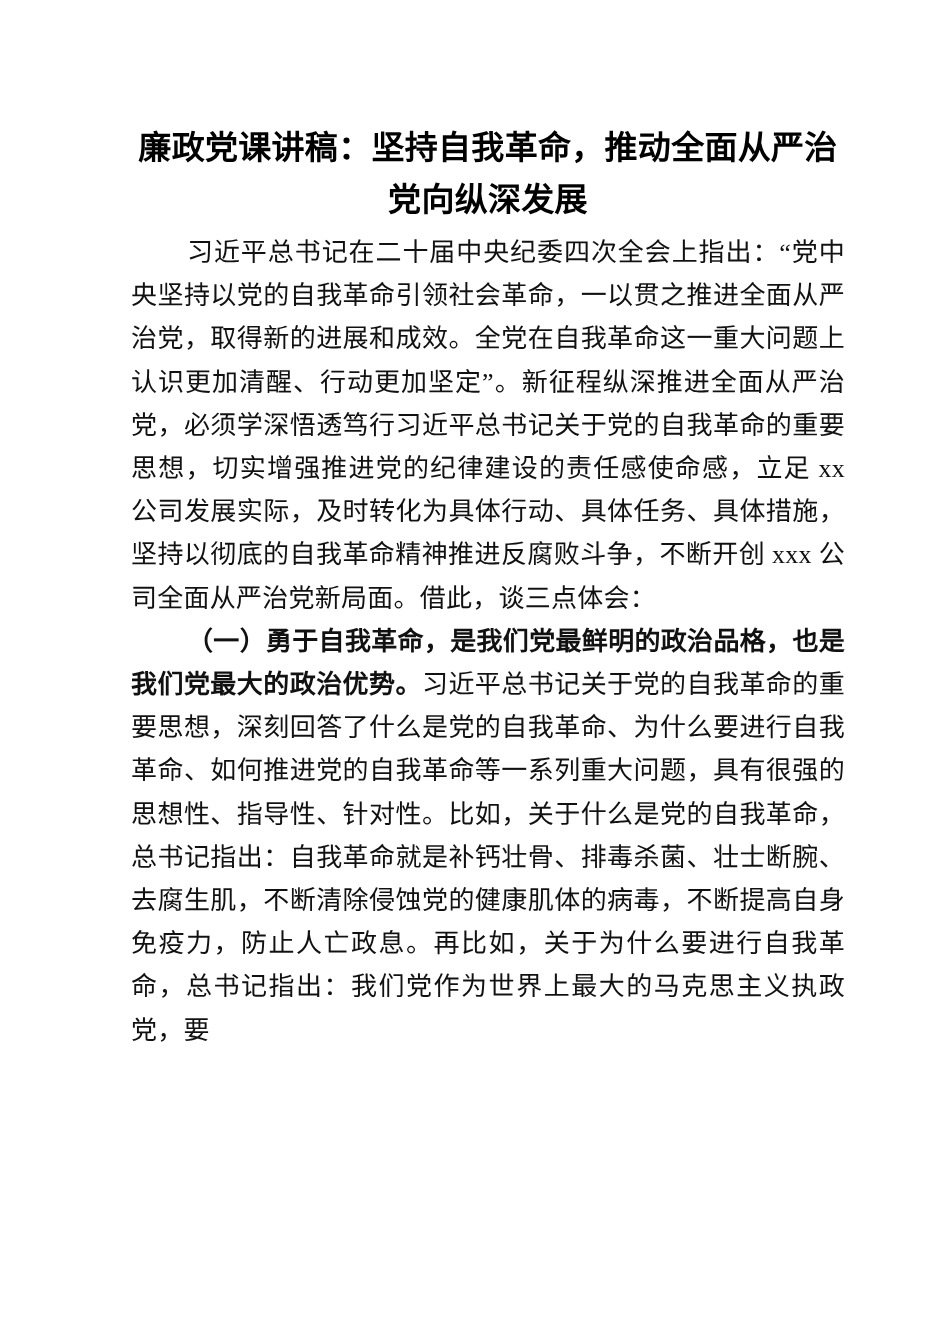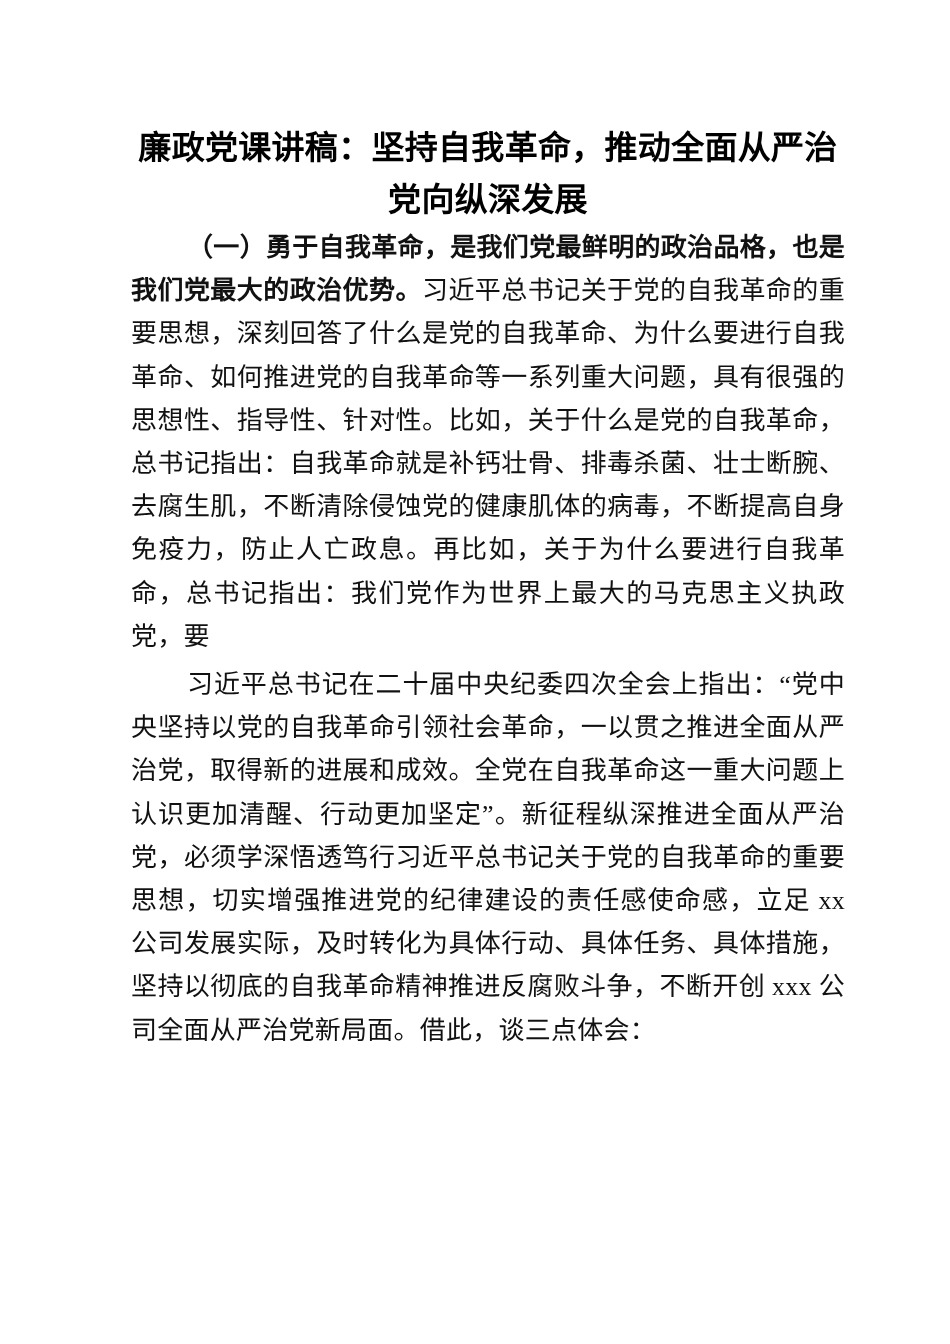--- a/index.html
+++ b/index.html
@@ -92,21 +92,21 @@
 </head>
 <body>
 
 <div class="page">
 
   <div class="doc-body">
 
     <h1 class="doc-title">廉政党课讲稿：坚持自我革命，推动全面从严治党向纵深发展</h1>
 
 
+    <p class="para first">习近平总书记在二十届中央纪委四次全会上指出：“党中央坚持以党的自我革命引领社会革命，一以贯之推进全面从严治党，取得新的进展和成效。全党在自我革命这一重大问题上认识更加清醒、行动更加坚定”。新征程纵深推进全面从严治党，必须学深悟透笃行习近平总书记关于党的自我革命的重要思想，切实增强推进党的纪律建设的责任感使命感，立足 xx 公司发展实际，及时转化为具体行动、具体任务、具体措施，坚持以彻底的自我革命精神推进反腐败斗争，不断开创 xxx 公司全面从严治党新局面。借此，谈三点体会：</p>
+
     <p class="para">
       <span class="lead">（一）勇于自我革命，是我们党最鲜明的政治品格，也是我们党最大的政治优势。</span><span>习近平总书记关于党的自我革命的重要思想，深刻回答了什么是党的自我革命、为什么要进行自我革命、如何推进党的自我革命等一系列重大问题，具有很强的思想性、指导性、针对性。比如，关于什么是党的自我革命，总书记指出：自我革命就是补钙壮骨、排毒杀菌、壮士断腕、去腐生肌，不断清除侵蚀党的健康肌体的病毒，不断提高自身免疫力，防止人亡政息。再比如，关于为什么要进行自我革命，总书记指出：我们党作为世界上最大的马克思主义执政党，要</span>
     </p>
-
-    <p class="para first">习近平总书记在二十届中央纪委四次全会上指出：“党中央坚持以党的自我革命引领社会革命，一以贯之推进全面从严治党，取得新的进展和成效。全党在自我革命这一重大问题上认识更加清醒、行动更加坚定”。新征程纵深推进全面从严治党，必须学深悟透笃行习近平总书记关于党的自我革命的重要思想，切实增强推进党的纪律建设的责任感使命感，立足 xx 公司发展实际，及时转化为具体行动、具体任务、具体措施，坚持以彻底的自我革命精神推进反腐败斗争，不断开创 xxx 公司全面从严治党新局面。借此，谈三点体会：</p>
 
   </div>
 
 </div>
 
 </body></html>

